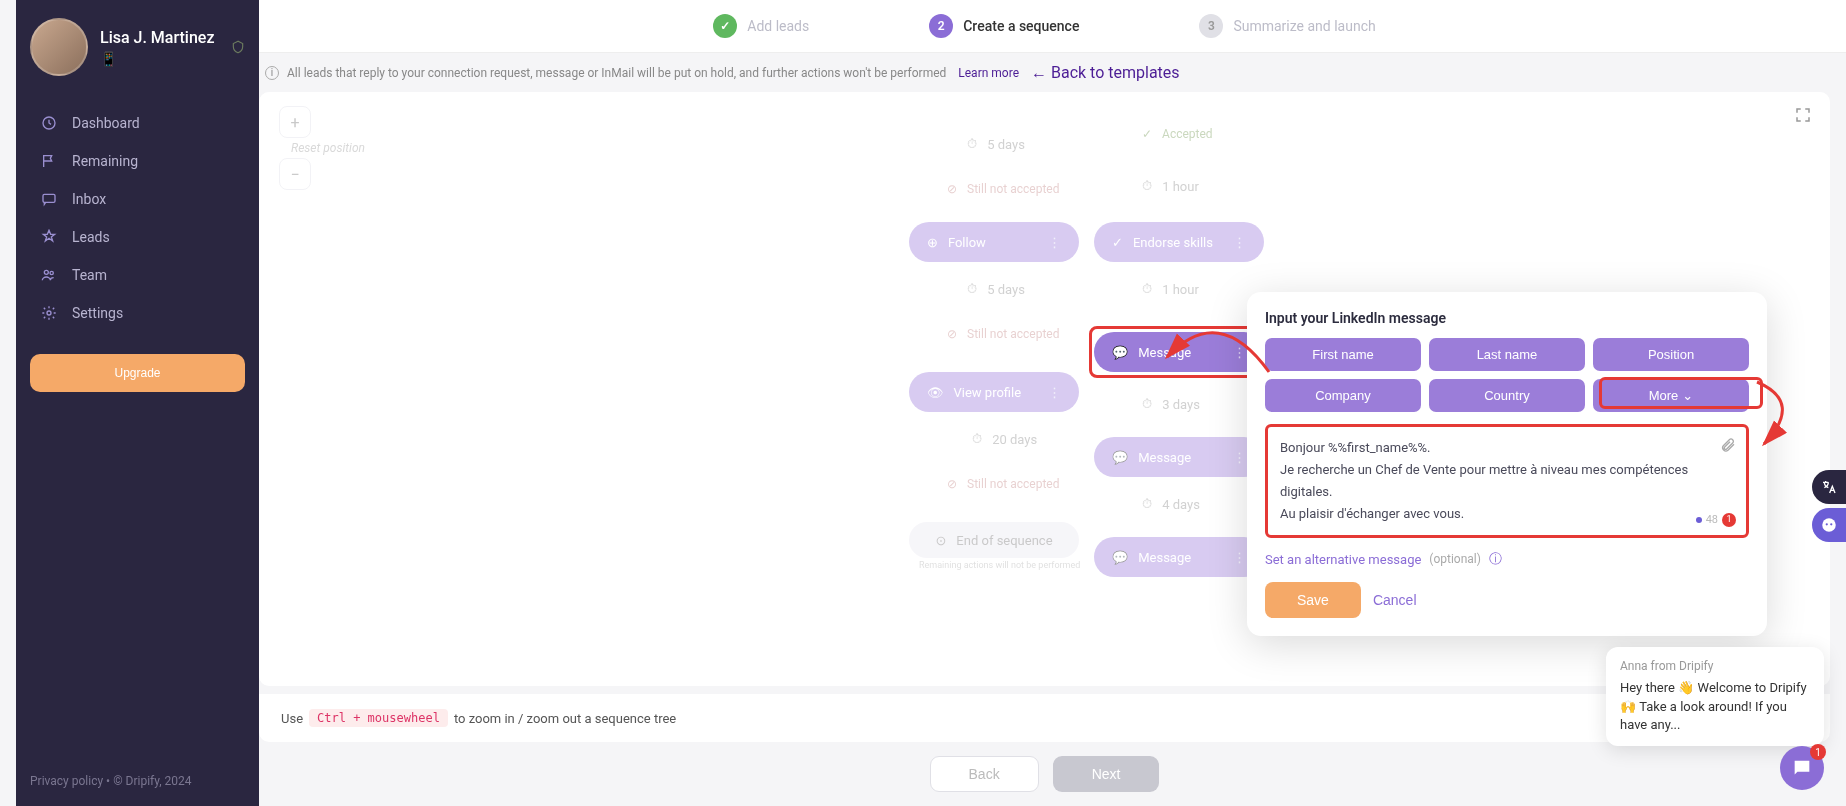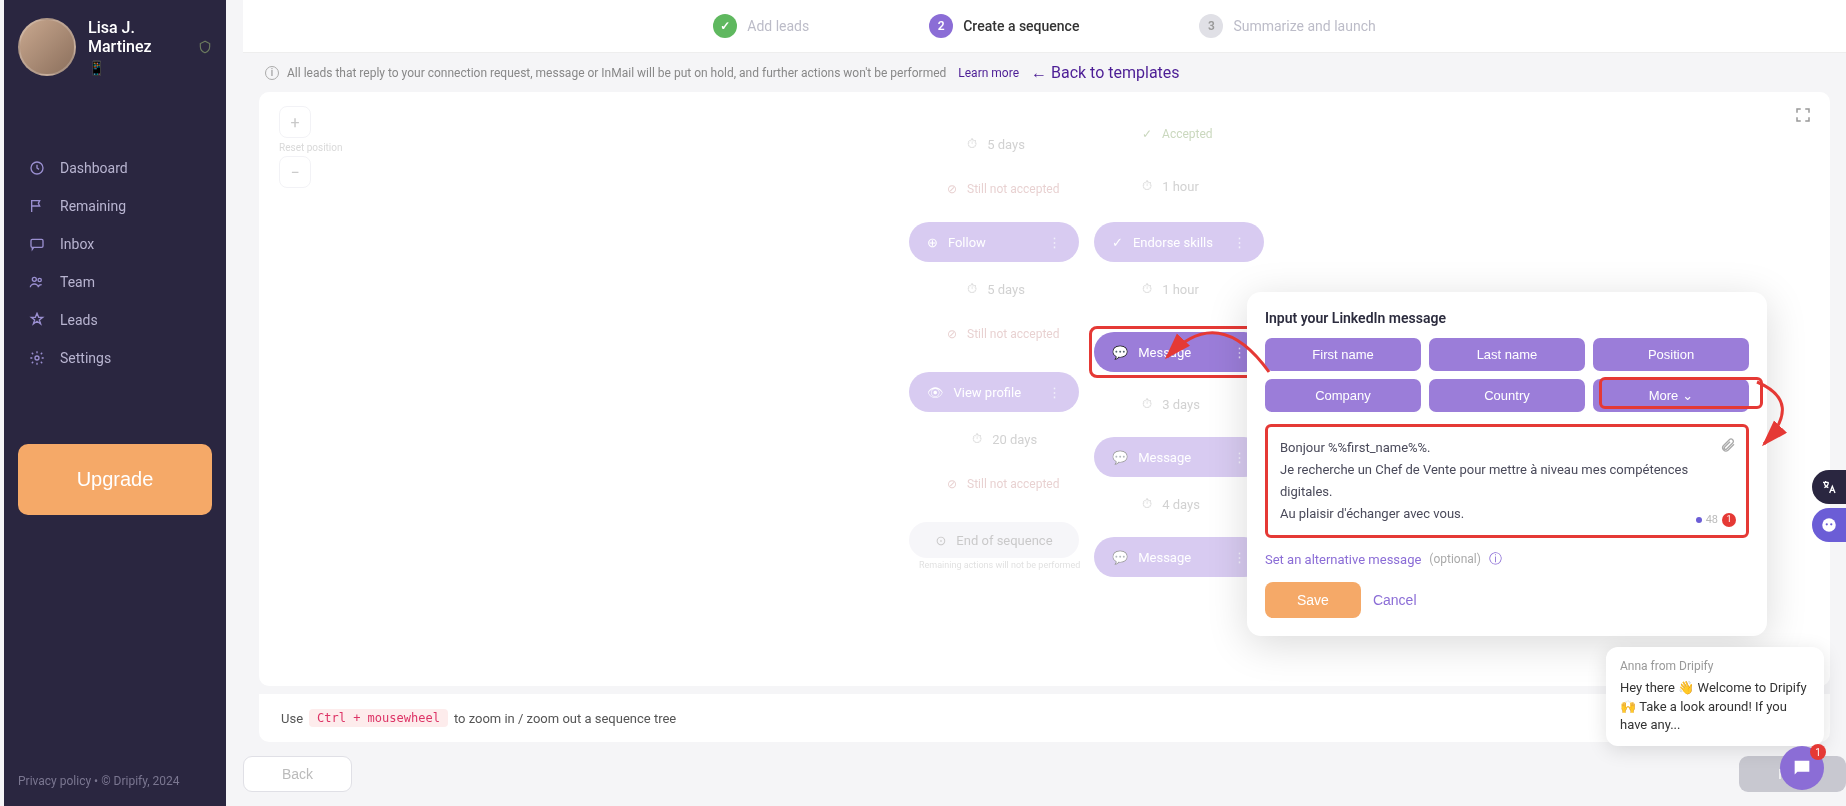--- a/index.html
+++ b/index.html
@@ -1,28 +1,28 @@
 <!DOCTYPE html>
 <html><head>
 <meta charset="utf-8">
 <style>
 * { box-sizing: border-box; margin: 0; padding: 0; }
 body { font-family: -apple-system, BlinkMacSystemFont, "Segoe UI", Roboto, sans-serif; background: #f5f5f7; color: #2c2c3e; overflow: hidden; height: 806px; width: 1846px; position: relative; }
 
 
-.sidebar { position: fixed; left: 4px; top: 0; width: 222px; height: 100%; background: #2a2640; color: #b8b4d0; display: flex; flex-direction: column; gap: 45px; }
+.sidebar { position: fixed; left: 16px; top: 0; width: 243px; height: 100%; background: #2a2640; color: #b8b4d0; display: flex; flex-direction: column; }
 .profile { display: flex; align-items: center; padding: 18px 14px; gap: 12px; }
 .avatar { width: 58px; height: 58px; border-radius: 50%; background: linear-gradient(135deg,#c9a88f,#8b6f5c); border: 2px solid rgba(255,255,255,0.2); flex-shrink:0; }
 .profile-name { color: #fff; font-size: 16px; font-weight: 500; }
 .profile-sub { font-size: 14px; margin-top: 4px; }
 .shield-icon { color:#6b7a5e; margin-left:auto; font-size:14px; }
 .nav { padding: 10px 8px; }
 .nav-item { display:flex; align-items:center; gap:14px; padding:10px 16px; border-radius:8px; cursor:pointer; font-size:14px; color:#b8b4d0; }
 .nav-icon { width:18px; height:18px; display:flex; align-items:center; justify-content:center; }
-.upgrade-btn { margin:12px 14px; padding:24px; background:#f5a968; color:#fff; border:none; border-radius:10px; font-size:20px; font-weight:500; cursor:pointer; }
+.upgrade-btn { margin:12px 14px; padding:12px; background:#f5a968; color:#fff; border:none; border-radius:10px; font-size:12px; font-weight:500; cursor:pointer; }
 .footer { margin-top:auto; padding:18px 14px; font-size:12px; color:#7a7690; }
 .footer a { color:#7a7690; text-decoration:none; }
 
 
 .main { margin-left:243px; height:100%; display:flex; flex-direction:column; }
 .stepper { background:#fff; display:flex; justify-content:center; align-items:center; gap:120px; padding:14px 0; border-bottom:1px solid #eee; }
 .step { display:flex; align-items:center; gap:10px; font-size:14px; }
 .step-circle { width:24px; height:24px; border-radius:50%; display:flex; align-items:center; justify-content:center; font-size:12px; font-weight:600; }
 .step.done .step-circle { background:#5fb85f; color:#fff; }
 .step.done .step-label { color:#bcbcc8; }
@@ -36,21 +36,21 @@
 .info-bar a { color:#4c1d95; text-decoration:none; margin-left:12px; }
 .back-link { margin-left:auto; color:#8b6dd6; font-size:16px; }
 
 .canvas-wrap { flex:1; margin:0 16px 8px; background:#fff; border-radius:10px; position:relative; overflow:hidden; }
 .canvas-overlay { position:absolute; inset:0; background:rgba(255,255,255,0.55); z-index:2; pointer-events:none; }
 .fullscreen-icon { position:absolute; top:14px; right:18px; width:18px; height:18px; z-index:3; color:#999; cursor:pointer; }
 
 
 .zoom-controls { position:absolute; top:14px; left:20px; z-index:1; }
 .zoom-btn { width:32px; height:32px; border:1px solid #e3e3ea; border-radius:8px; background:#fff; display:flex; align-items:center; justify-content:center; font-size:16px; color:#888; margin-bottom:4px; cursor:pointer; }
-.reset-pos { font-size:10px; text-align:center; color:#aaa; line-height:1.1; margin:3px 0; }
+.reset-pos { font-size:12px; text-align:center; color:#aaa; line-height:1.1; margin:3px 12px;font-style:italic; }
 
 
 .flow { position:absolute; inset:0; }
 .node { position:absolute; border-radius:20px; display:flex; align-items:center; padding:0 18px; font-size:13px; gap:10px; }
 .node.action { background:#a88de0; color:#fff; height:40px; }
 .node.delay { color:#999; height:24px; }
 .node.delay .clock { font-size:13px; }
 .node.status { color:#c99; font-size:12px; }
 .node.end { background:#eceaf2; color:#888; height:36px; border-radius:18px; }
 .node .dots { margin-left:auto; opacity:0.7; }
@@ -76,21 +76,21 @@
 .popup-actions { margin-top:14px; display:flex; gap:12px; }
 .save-btn { background:#f5a968; color:#fff; border:none; border-radius:8px; padding:10px 32px; font-size:14px; cursor:pointer; }
 .cancel-btn { background:none; border:none; color:#8b6dd6; font-size:14px; cursor:pointer; }
 
 
 .zoom-hint { padding:10px 22px 10px; font-size:13px; color:#555; display:flex; align-items:center; gap:6px; background:#fff; margin:0 16px; border-radius:0 0 10px 10px; position:relative; }
 .kbd { background:#fdecec; color:#d36; padding:2px 8px; border-radius:4px; font-family:monospace; font-size:12px; }
 .mini-avatar { width:28px; height:28px; border-radius:50%; background:linear-gradient(135deg,#c9b8a8,#8b7868); margin-left:auto; }
 
 
-.bottom-nav { display:flex; justify-content:space-between; gap:14px; padding:14px 0; }
+.bottom-nav { display:flex; justify-content:center; gap:14px; padding:14px 0; }
 .nav-btn { padding:9px 38px; border-radius:9px; font-size:14px; border:1px solid transparent; cursor:pointer; }
 .nav-btn.back { background:#fff; border-color:#e0e0e6; color:#bbb; }
 .nav-btn.next { background:#c8c8d0; color:#fff; }
 
 
 .chat-bubble { position:fixed; bottom:60px; right:22px; width:218px; background:#fff; border-radius:12px; box-shadow:0 4px 20px rgba(0,0,0,0.12); padding:12px 14px; z-index:20; }
 .chat-from { font-size:12px; color:#999; margin-bottom:6px; }
 .chat-msg { font-size:13px; color:#333; line-height:1.4; }
 .chat-launcher { position:fixed; bottom:16px; right:22px; width:44px; height:44px; background:#8b6dd6; border-radius:50%; display:flex; align-items:center; justify-content:center; z-index:20; cursor:pointer; }
 .chat-launcher .badge { position:absolute; top:-2px; right:-2px; background:#e53935; color:#fff; width:16px; height:16px; border-radius:50%; font-size:10px; display:flex; align-items:center; justify-content:center; }
@@ -144,34 +144,34 @@
           <svg width="16" height="16" viewBox="0 0 24 24" fill="none" stroke="#9a8fd0" stroke-width="2">
             <rect x="3" y="5" width="18" height="12" rx="2"></rect>
             <path d="M7 17l-2 3v-3"></path>
           </svg>
         </span>
       <span>Inbox</span>
     </div>
     <div class="nav-item">
       <span class="nav-icon">
           <svg width="16" height="16" viewBox="0 0 24 24" fill="none" stroke="#9a8fd0" stroke-width="2">
+            <path d="M12 2l2.5 6h6l-5 4 2 6-5.5-4-5.5 4 2-6-5-4h6z"></path>
+          </svg>
+        </span>
+      <span>Leads</span>
+    </div>
+    <div class="nav-item">
+      <span class="nav-icon">
+          <svg width="16" height="16" viewBox="0 0 24 24" fill="none" stroke="#9a8fd0" stroke-width="2">
             <circle cx="8" cy="8" r="3"></circle>
             <circle cx="16" cy="9" r="2.5"></circle>
             <path d="M2 20c0-3 3-5 6-5s6 2 6 5M14 20c0-2 2-4 5-4"></path>
           </svg>
         </span>
       <span>Team</span>
-    </div>
-    <div class="nav-item">
-      <span class="nav-icon">
-          <svg width="16" height="16" viewBox="0 0 24 24" fill="none" stroke="#9a8fd0" stroke-width="2">
-            <path d="M12 2l2.5 6h6l-5 4 2 6-5.5-4-5.5 4 2-6-5-4h6z"></path>
-          </svg>
-        </span>
-      <span>Leads</span>
     </div>
     <div class="nav-item">
       <span class="nav-icon">
           <svg width="16" height="16" viewBox="0 0 24 24" fill="none" stroke="#9a8fd0" stroke-width="2">
             <circle cx="12" cy="12" r="3"></circle>
             <path d="M12 2v3M12 19v3M4.2 4.2l2.1 2.1M17.7 17.7l2.1 2.1M2 12h3M19 12h3M4.2 19.8l2.1-2.1M17.7 6.3l2.1-2.1"></path>
           </svg>
         </span>
       <span>Settings</span>
     </div>

